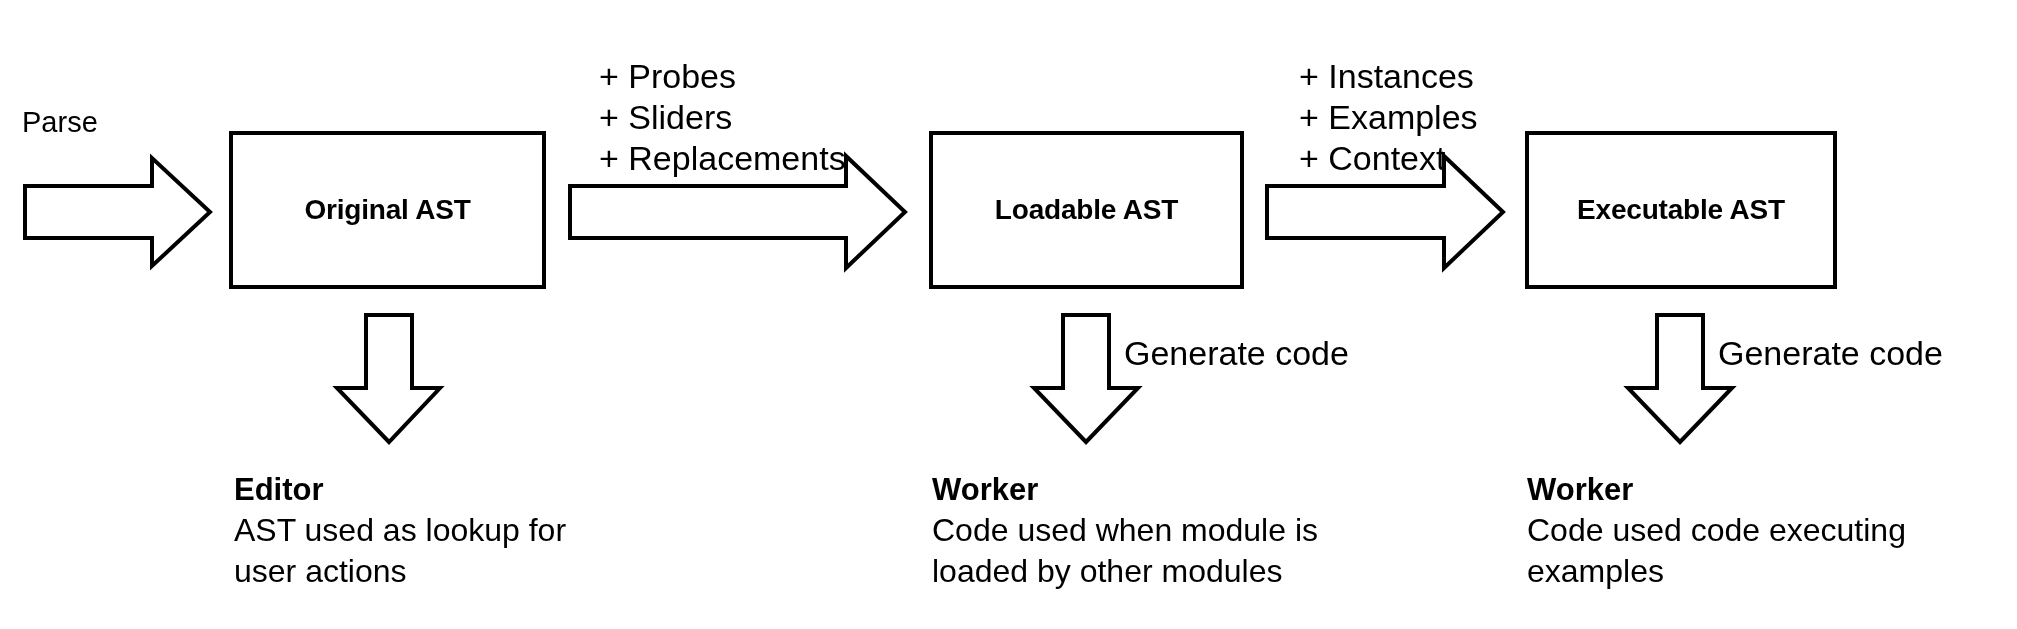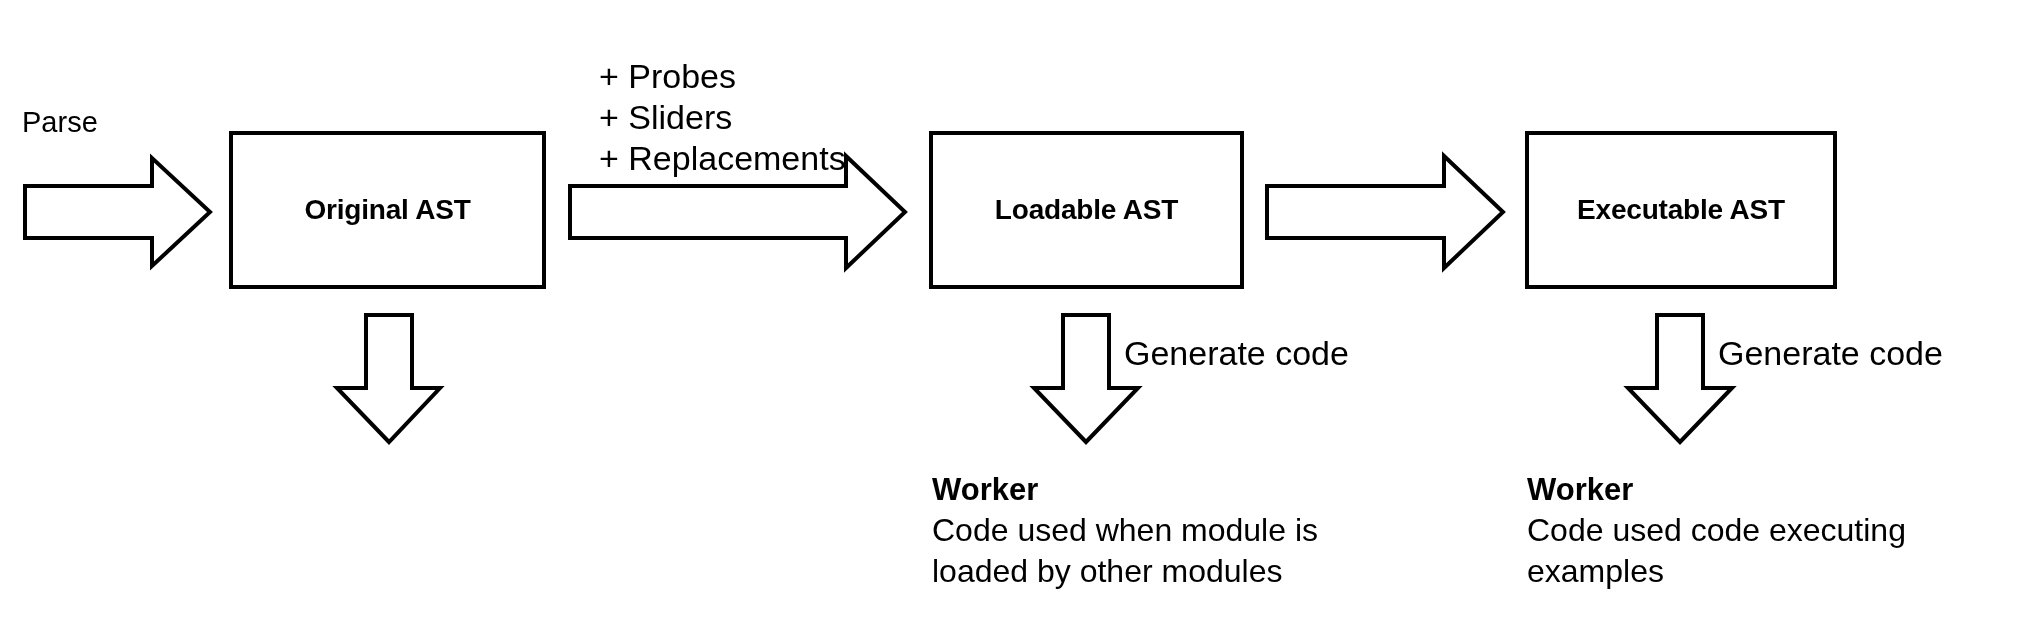--- a/index.html
+++ b/index.html
@@ -111,25 +111,33 @@
   </div>
 
   <div class="stage-box" style="left:1527px; top:133px; width:308px; height:154px;justify-content:center;">
     <span class="box-label">Executable AST</span>
   </div>
 
   <div class="txt arrow-label" style="left:571px; top:56px;">+ Probes
 + Sliders
 + Replacements</div>
 
+  <div class="txt arrow-label" style="left:1271px; top:56px;">+ Instances
++ Examples
++ Context</div>
 
   <div class="txt gen-label" style="left:1116px; top:336px;">Generate code</div>
 
   <div class="txt gen-label" style="left:1710px; top:336px;">Generate code</div>
 
+  <div class="caption" style="left:234px; top:470px;">
+    <div class="caption-title">Editor</div>
+    <div class="caption-body">AST used as lookup for
+user actions</div>
+  </div>
 
   <div class="caption" style="left:932px; top:470px;">
     <div class="caption-title">Worker</div>
     <div class="caption-body">Code used when module is
 loaded by other modules</div>
   </div>
 
   <div class="caption" style="left:1527px; top:470px;">
     <div class="caption-title">Worker</div>
     <div class="caption-body">Code used code executing

